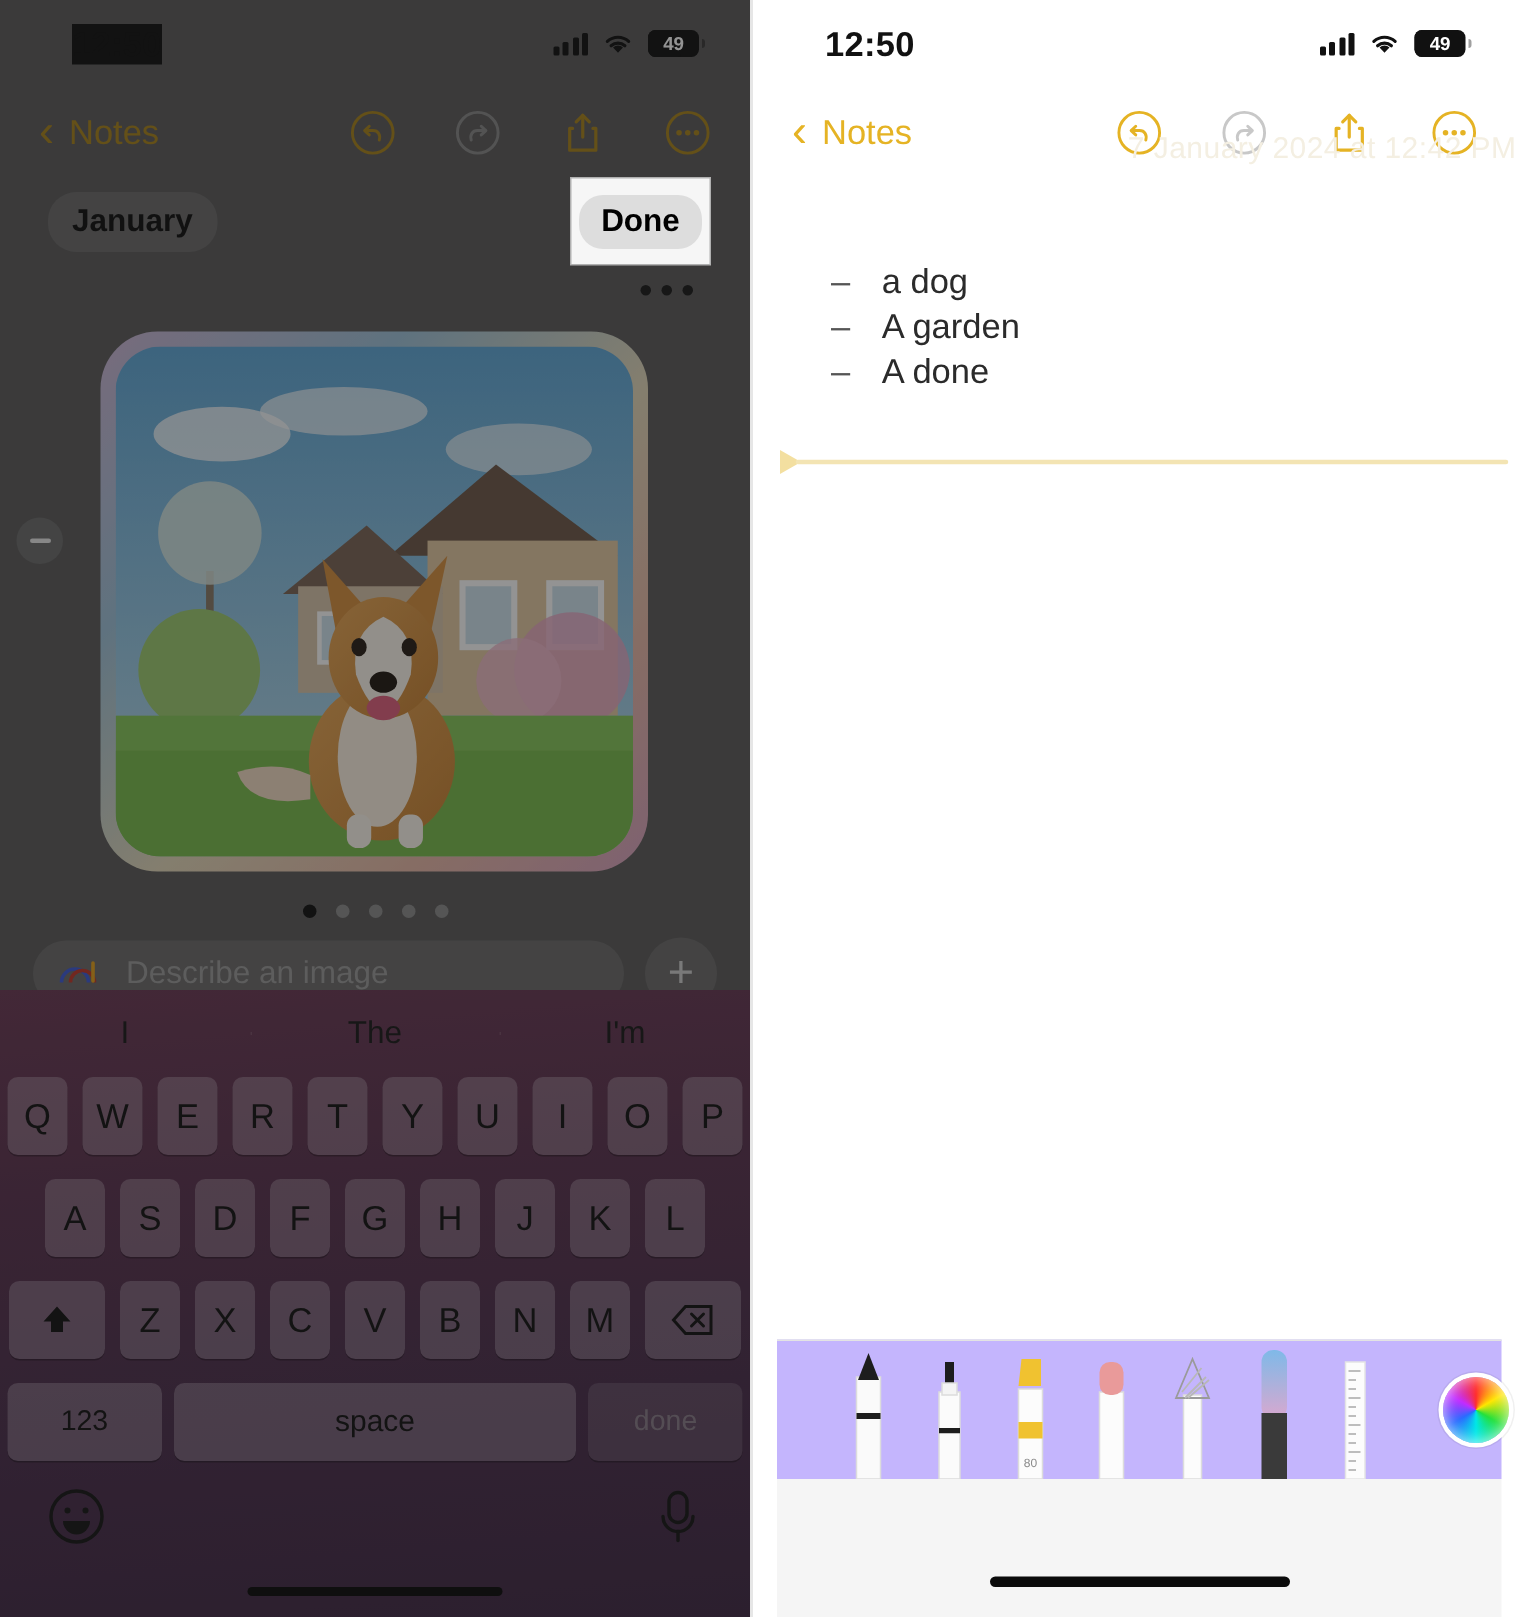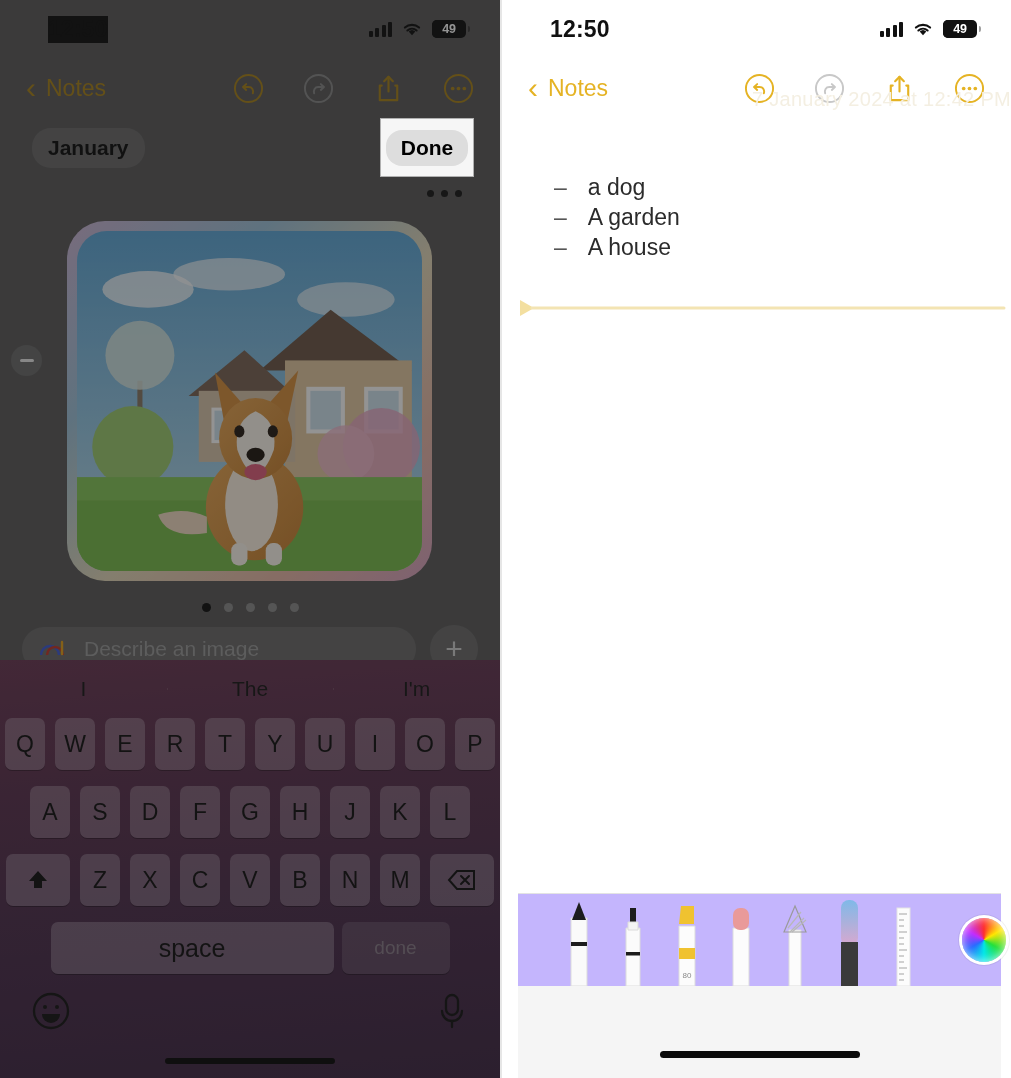--- a/index.html
+++ b/index.html
@@ -108,21 +108,21 @@
     bottom:11px; width:1px; background:rgba(255,255,255,.12); }
   .krow { display:flex; justify-content:center; gap:10px; margin-bottom:16px;
     padding:0 5px; }
   .key { width:40px; height:52px; border-radius:7px; background:rgba(225,215,225,.30);
     display:flex; align-items:center; justify-content:center;
     font-size:23px; color:#131313; box-shadow:0 1px 0 rgba(0,0,0,.30); }
   .krow.r2 { padding-left:24px; padding-right:24px; }
   .key.wide { width:64px; }
   .krow.r4 { gap:8px; margin-top:4px; }
   .key.num { width:108px; font-size:19px; }
-  .key.space { width:283px; font-size:25px; }
+  .key.space { width:283px; font-size:20px; }
   .key.done { width:108px; font-size:19px; color:#8b7f8b; background:rgba(225,215,225,.16); }
   .kbottom { display:flex; align-items:center; justify-content:space-between;
     padding:0 30px; margin-top:14px; }
   .home-ind { position:absolute; bottom:14px; left:50%; transform:translateX(-50%);
     width:170px; height:6px; border-radius:3px; background:#0c0c0c; }
 
   
   .rp-statusbar .clock { color:#111; }
   .rp-statusbar .sig i { background:#111; }
   .rp-statusbar .batt { background:#111; }
@@ -342,20 +342,21 @@
         <div class="key">N</div>
         <div class="key">M</div>
         <div class="key wide">
           <svg width="30" height="22" viewBox="0 0 30 22">
             <path d="M10 2h17v18H10L2 11z" fill="none" stroke="#131313" stroke-width="2"></path>
             <path d="M14 7l8 8M22 7l-8 8" stroke="#131313" stroke-width="2" stroke-linecap="round"></path>
           </svg>
         </div>
       </div>
       <div class="krow r4">
+        <div class="key num">123</div>
         <div class="key space">space</div>
         <div class="key done">done</div>
       </div>
       <div class="kbottom">
         <svg width="42" height="42" viewBox="0 0 42 42">
           <circle cx="21" cy="21" r="17" fill="none" stroke="#171717" stroke-width="2.3"></circle>
           <circle cx="15" cy="17" r="2" fill="#171717"></circle>
             <circle cx="27" cy="17" r="2" fill="#171717"></circle>
           <path d="M12 24h18a9 9 0 0 1-18 0z" fill="#171717"></path>
         </svg>
@@ -435,21 +436,21 @@
       <div class="note-li">
         <span class="dash">–</span>
         <span>a dog</span>
       </div>
       <div class="note-li">
         <span class="dash">–</span>
         <span>A garden</span>
       </div>
       <div class="note-li">
         <span class="dash">–</span>
-        <span>A house</span>
+        <span>A done</span>
       </div>
     </div>
 
     <svg class="hl-stroke" viewBox="0 0 490 22" preserveAspectRatio="none">
       <polygon points="2,3 16,11 2,19" fill="#f3dfa0"></polygon>
       <path d="M14 11 H486" stroke="#f3e4b3" stroke-width="3" stroke-linecap="round"></path>
     </svg>
 
     <div class="tool-tray">
       <div class="tools">

